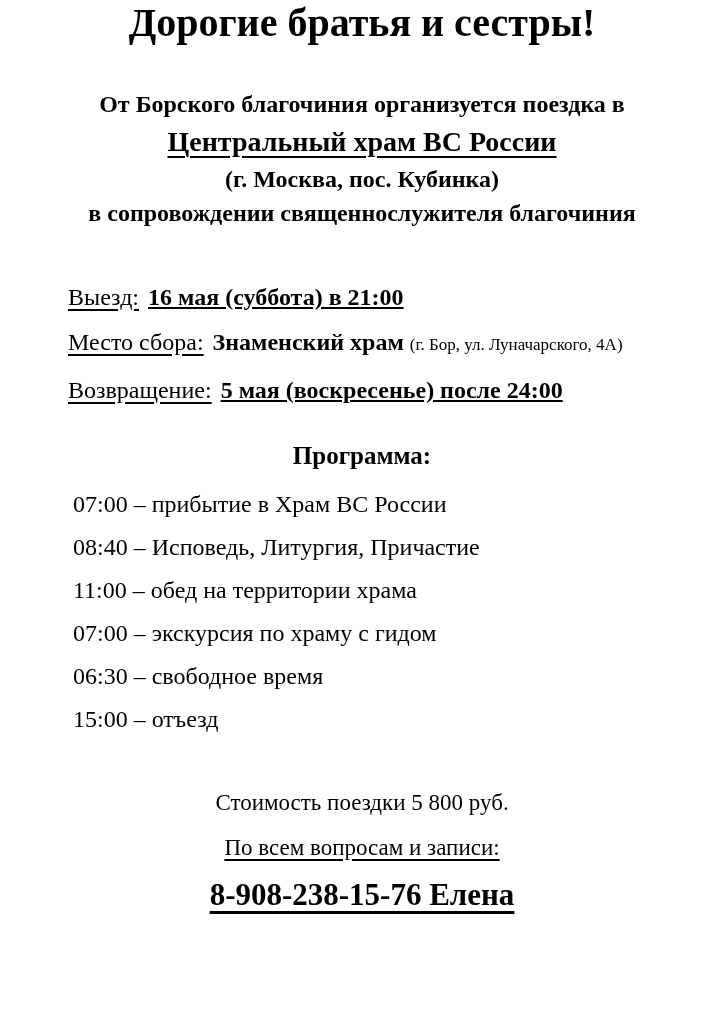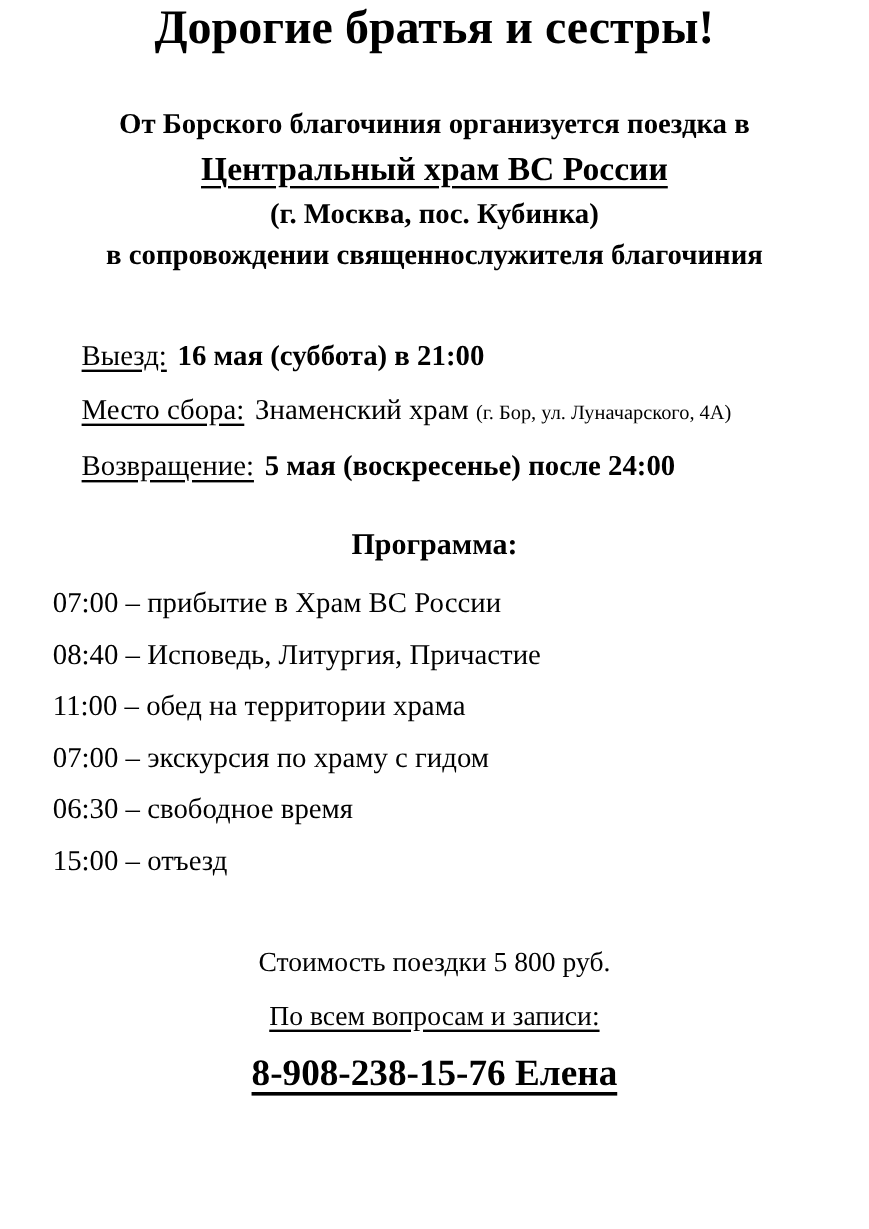--- a/index.html
+++ b/index.html
@@ -65,39 +65,40 @@
     white-space: nowrap;
   }
   .detail-label {
     font-weight: normal;
     text-decoration: underline;
     text-underline-offset: 4px;
     margin-right: 9px;
   }
   .detail-value-bold {
     font-weight: bold;
+    text-decoration: underline;
   }
   .detail-value-regular {
-    font-weight: normal;
+    font-weight: bold;
     margin-right: 6px;
   }
   .detail-note {
     font-size: 17px;
     font-weight: normal;
   }
   .program-heading {
     margin-top: 36px;
     text-align: center;
     font-size: 25px;
     font-weight: bold;
     line-height: 30px;
   }
   .program-list {
     margin-top: 12px;
-    padding-left: 44px;
+    padding-left: 73px;
   }
   .program-item {
     font-size: 24px;
     font-weight: normal;
     line-height: 43px;
   }
   .footer {
     margin-top: 46px;
     text-align: center;
   }

